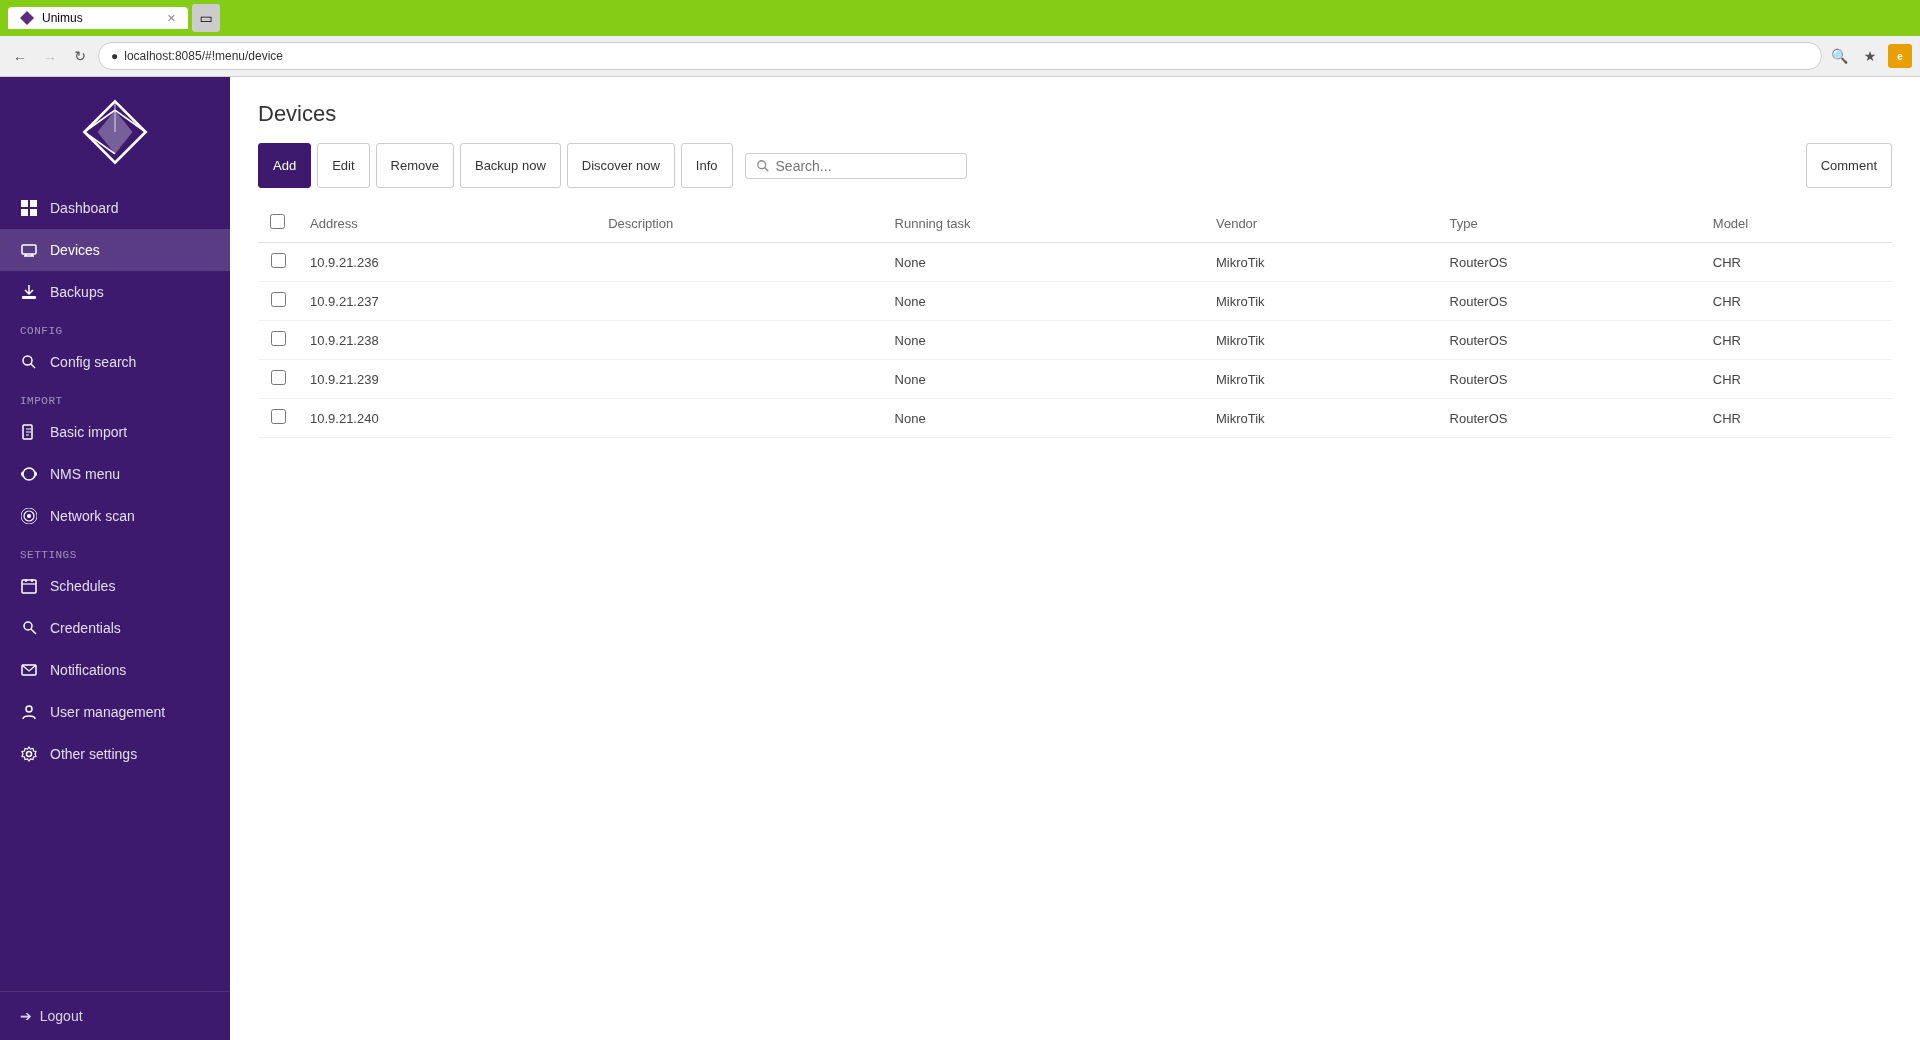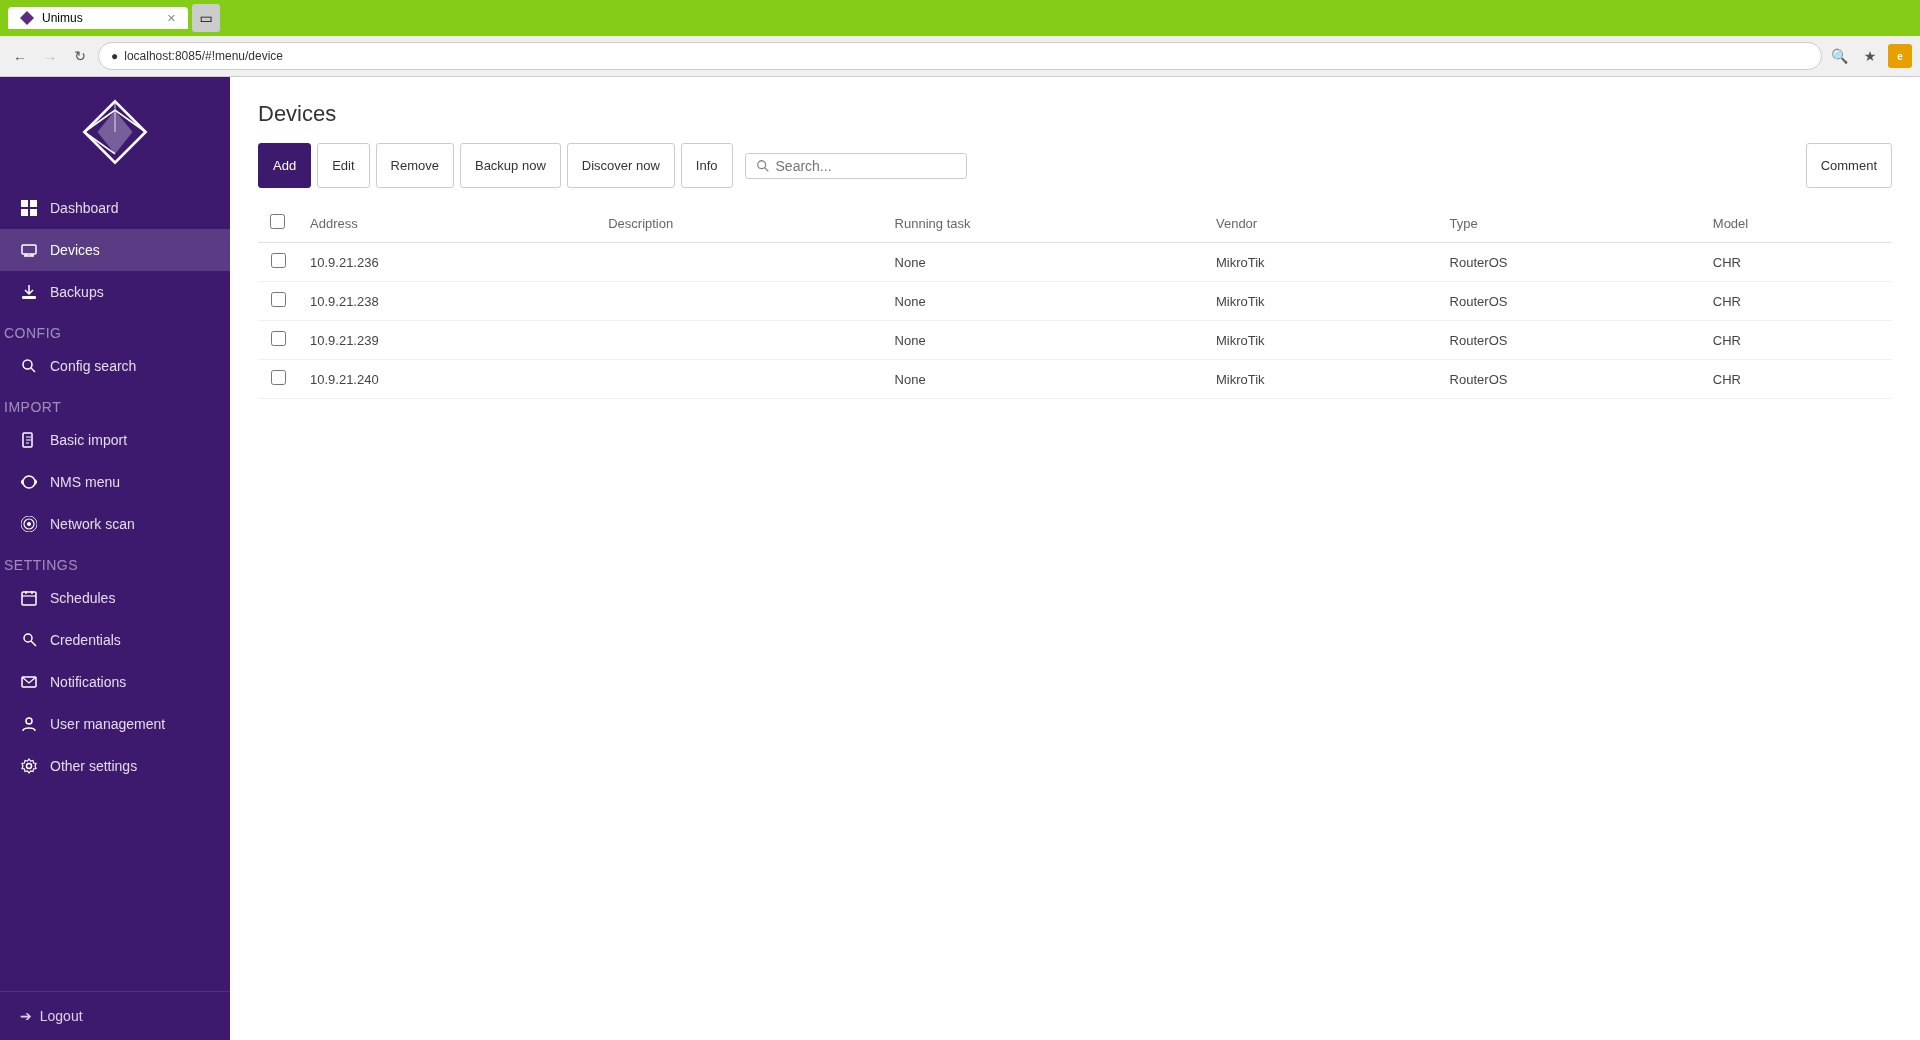--- a/index.html
+++ b/index.html
@@ -26,21 +26,21 @@
     .app-container { display: flex; flex: 1; overflow: hidden; }
 
     
     .sidebar { width: 230px; background: #3d1a6e; color: white; display: flex; flex-direction: column; flex-shrink: 0; overflow-y: auto; }
     .sidebar-logo { padding: 20px; display: flex; align-items: center; justify-content: center; }
     .logo-diamond { width: 70px; height: 70px; }
     .sidebar-nav { display: flex; flex-direction: column; flex: 1; }
     .nav-item { display: flex; align-items: center; gap: 12px; padding: 12px 20px; cursor: pointer; color: rgba(255,255,255,0.85); font-size: 14px; }
     .nav-item.active { background: rgba(255,255,255,0.15); color: white; }
     .nav-icon { width: 18px; height: 18px; display: flex; align-items: center; justify-content: center; flex-shrink: 0; }
-    .section-label { padding: 12px 4px 4px; font-size: 14px; color: rgba(255,255,255,0.5); text-transform: uppercase; letter-spacing: 0.5px; }
+    .section-label { padding: 12px 20px 4px; font-size: 11px; color: rgba(255,255,255,0.5); text-transform: uppercase; letter-spacing: 0.5px; font-family: Liberation Mono, monospace; }
     .sidebar-footer { padding: 16px 20px; border-top: 1px solid rgba(255,255,255,0.1); }
     .logout-btn { display: flex; align-items: center; gap: 8px; color: rgba(255,255,255,0.8); cursor: pointer; font-size: 14px; }
 
     
     .main-content { flex: 1; background: white; display: flex; flex-direction: column; overflow: hidden; }
     .page-header { padding: 24px 28px 16px; }
     .page-title { font-size: 22px; font-weight: normal; color: #333; margin-bottom: 16px; }
     .toolbar { display: flex; align-items: center; gap: 6px; }
     .btn { padding: 14px 14px; border: 1px solid #ccc; background: white; border-radius: 3px; cursor: pointer; font-size: 13px; color: #333; }
     .btn.primary { background: #3d1a6e; color: white; border-color: #3d1a6e; }
@@ -285,20 +285,31 @@
       <td></td>
       <td>None</td>
       <td>MikroTik</td>
       <td>RouterOS</td>
       <td>CHR</td>
     </tr>
             <tr>
       <td class="checkbox-cell">
         <input type="checkbox" class="row-checkbox" style="">
       </td>
+      <td>10.9.21.237</td>
+      <td></td>
+      <td>None</td>
+      <td>MikroTik</td>
+      <td>RouterOS</td>
+      <td>CHR</td>
+    </tr>
+            <tr>
+      <td class="checkbox-cell">
+        <input type="checkbox" class="row-checkbox" style="">
+      </td>
       <td>10.9.21.238</td>
       <td></td>
       <td>None</td>
       <td>MikroTik</td>
       <td>RouterOS</td>
       <td>CHR</td>
     </tr>
             <tr>
       <td class="checkbox-cell">
         <input type="checkbox" class="row-checkbox" style="">

